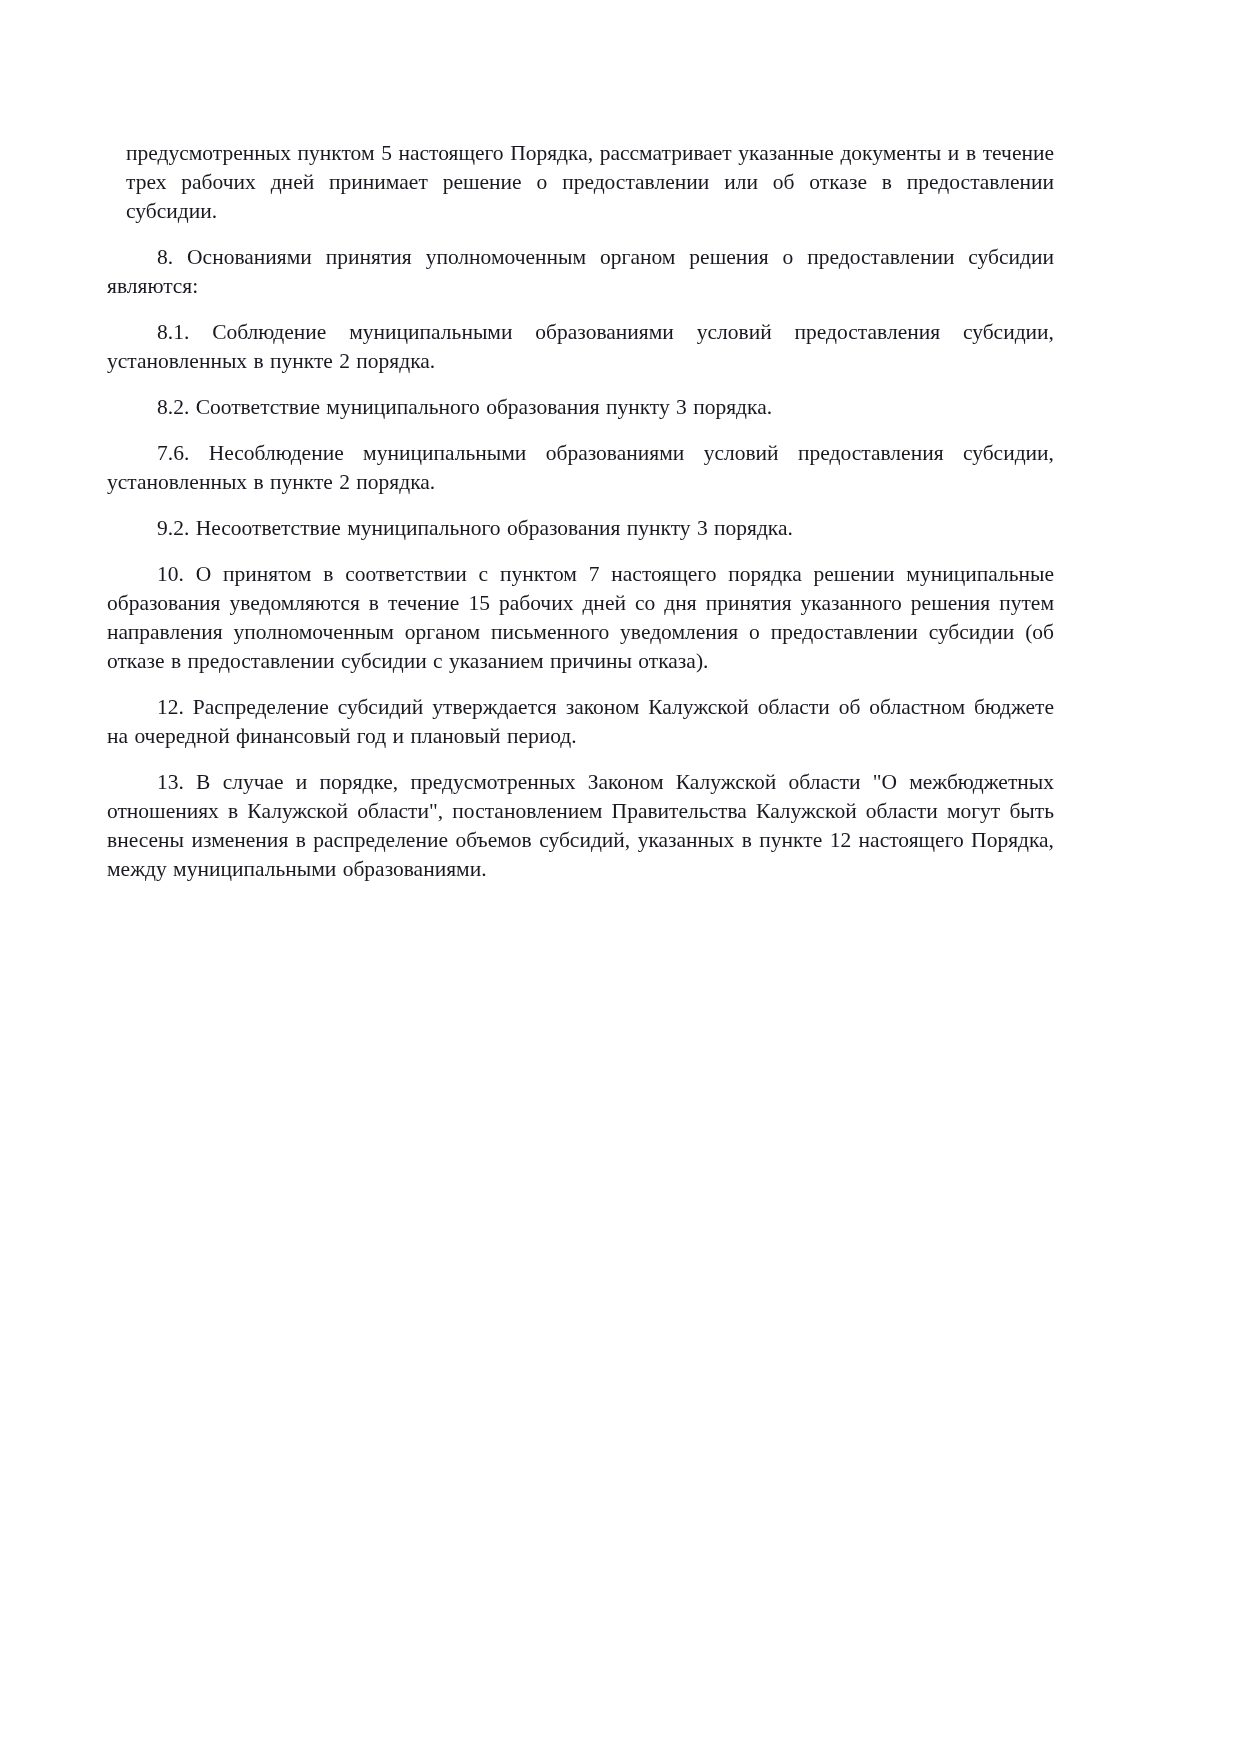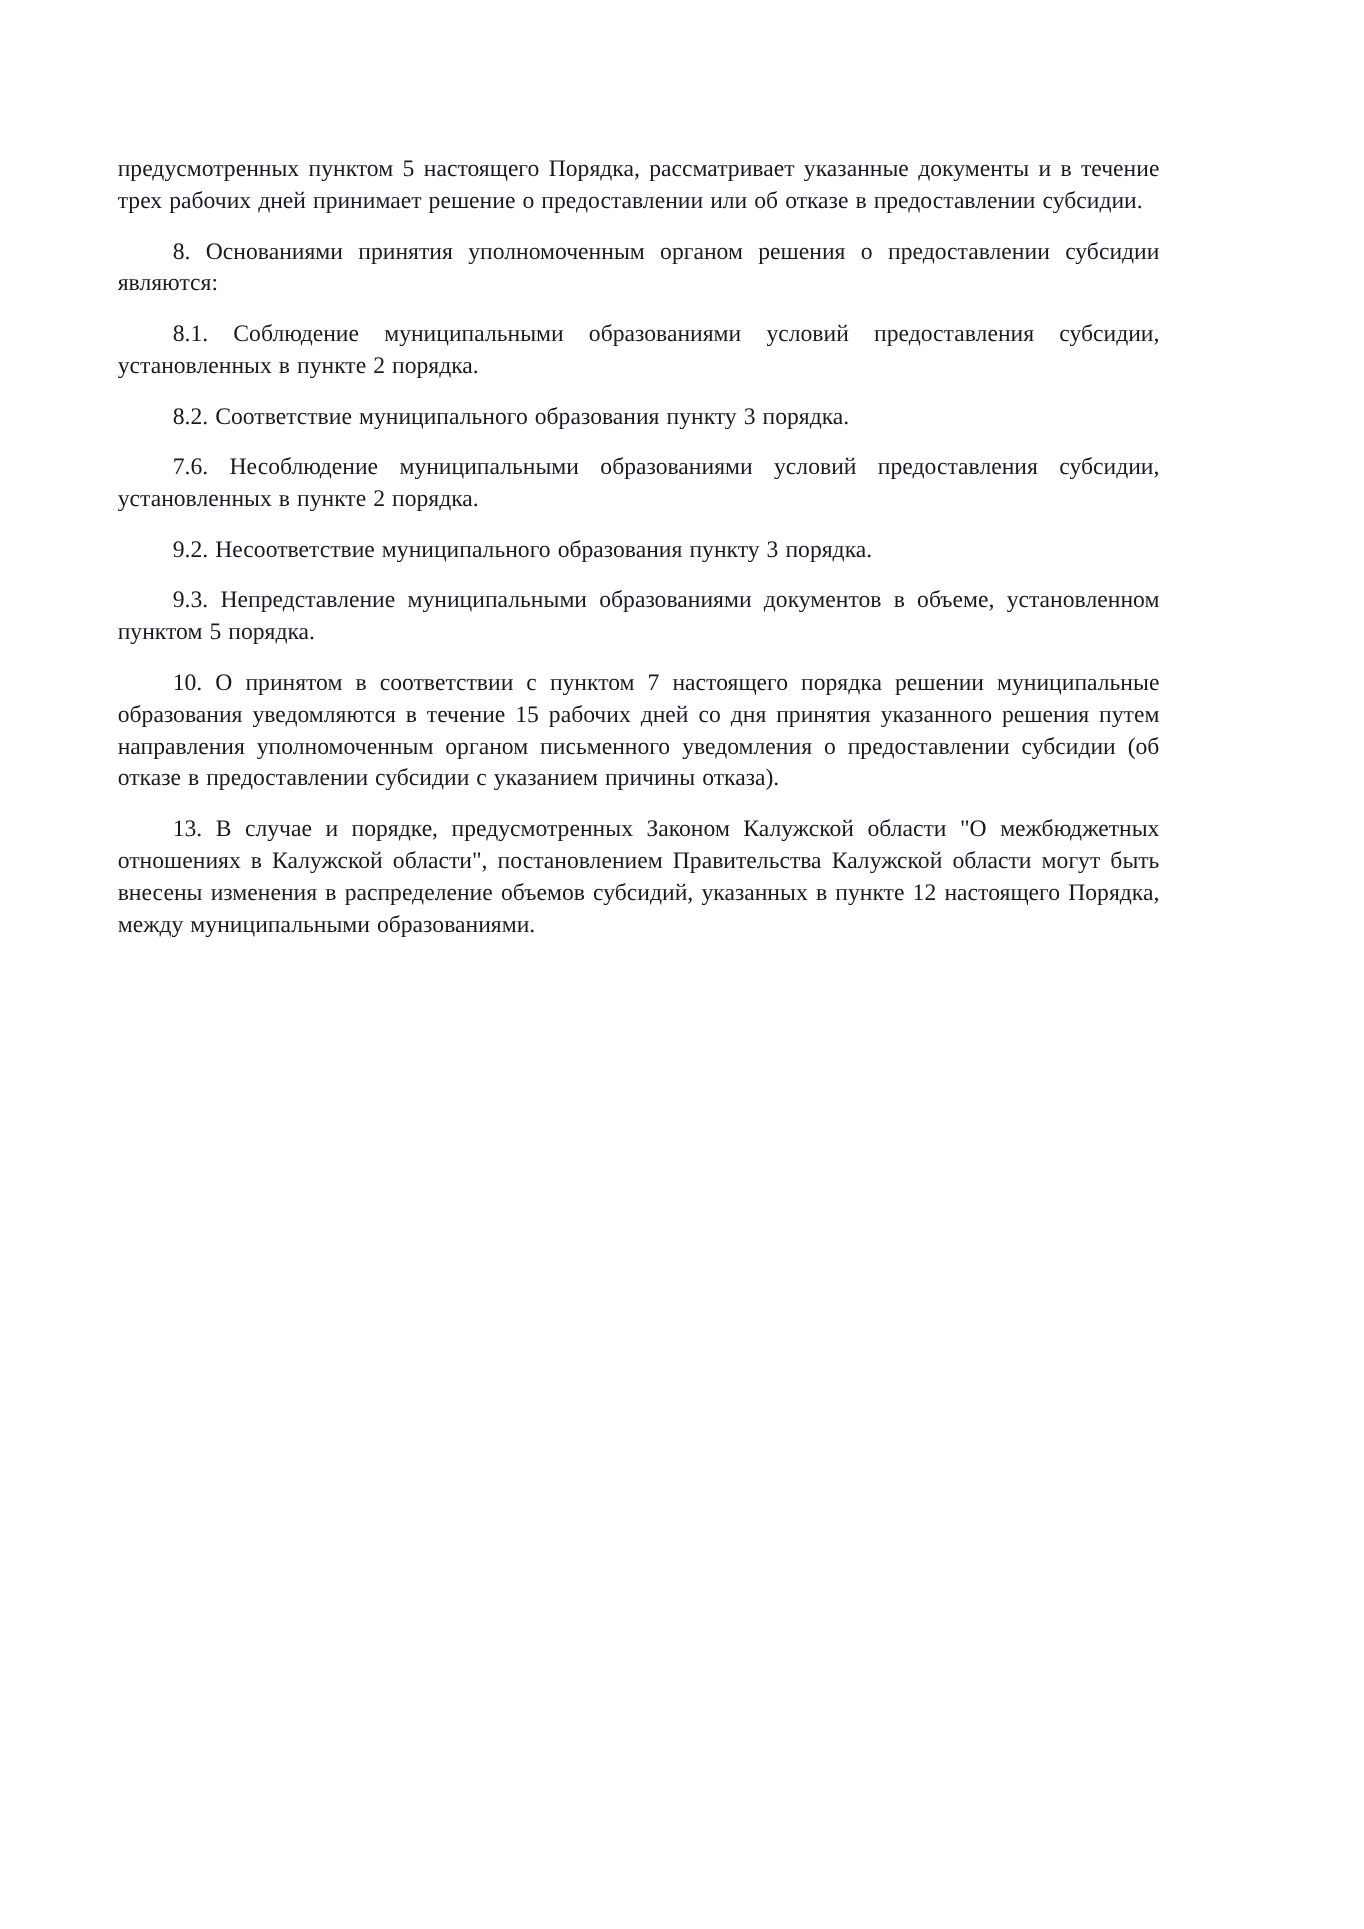--- a/index.html
+++ b/index.html
@@ -20,20 +20,21 @@
   .doc-body p {
     margin: 0 0 17px 0;
     font-size: 21.5px;
     line-height: 29px;
     text-align: justify;
     text-indent: 50px;
     word-spacing: 1px;
   }
   .doc-body p.no-indent {
     text-indent: 0;
+    margin-left: 19px;
   }
 </style>
 </head>
 <body>
 
 <div class="page">
   <div class="doc-body">
   <p class="no-indent">предусмотренных пунктом 5 настоящего Порядка, рассматривает указанные документы и в течение трех рабочих дней принимает решение о предоставлении или об отказе в предоставлении субсидии.</p>
 
   <p>8. Основаниями принятия уполномоченным органом решения о предоставлении субсидии являются:</p>
@@ -41,23 +42,23 @@
   <p>8.1. Соблюдение муниципальными образованиями условий предоставления субсидии, установленных в пункте 2 порядка.</p>
 
   <p>8.2. Соответствие муниципального образования пункту 3 порядка.</p>
 
 
 
   <p>7.6. Несоблюдение муниципальными образованиями условий предоставления субсидии, установленных в пункте 2 порядка.</p>
 
   <p>9.2. Несоответствие муниципального образования пункту 3 порядка.</p>
 
-  <p>9.3. Непредставление муниципальными образованиями документов в объеме, установленном пунктом 5 порядка.</p>
 
   <p>10. О принятом в соответствии с пунктом 7 настоящего порядка решении муниципальные образования уведомляются в течение 15 рабочих дней со дня принятия указанного решения путем направления уполномоченным органом письменного уведомления о предоставлении субсидии (об отказе в предоставлении субсидии с указанием причины отказа).</p>
 
 
+  <p>12. Распределение субсидий утверждается законом Калужской области об областном бюджете на очередной финансовый год и плановый период.</p>
 
   <p>13. В случае и порядке, предусмотренных Законом Калужской области "О межбюджетных отношениях в Калужской области", постановлением Правительства Калужской области могут быть внесены изменения в распределение объемов субсидий, указанных в пункте 12 настоящего Порядка, между муниципальными образованиями.</p>
 
 
 </div>
 </div>
 
 </body></html>

